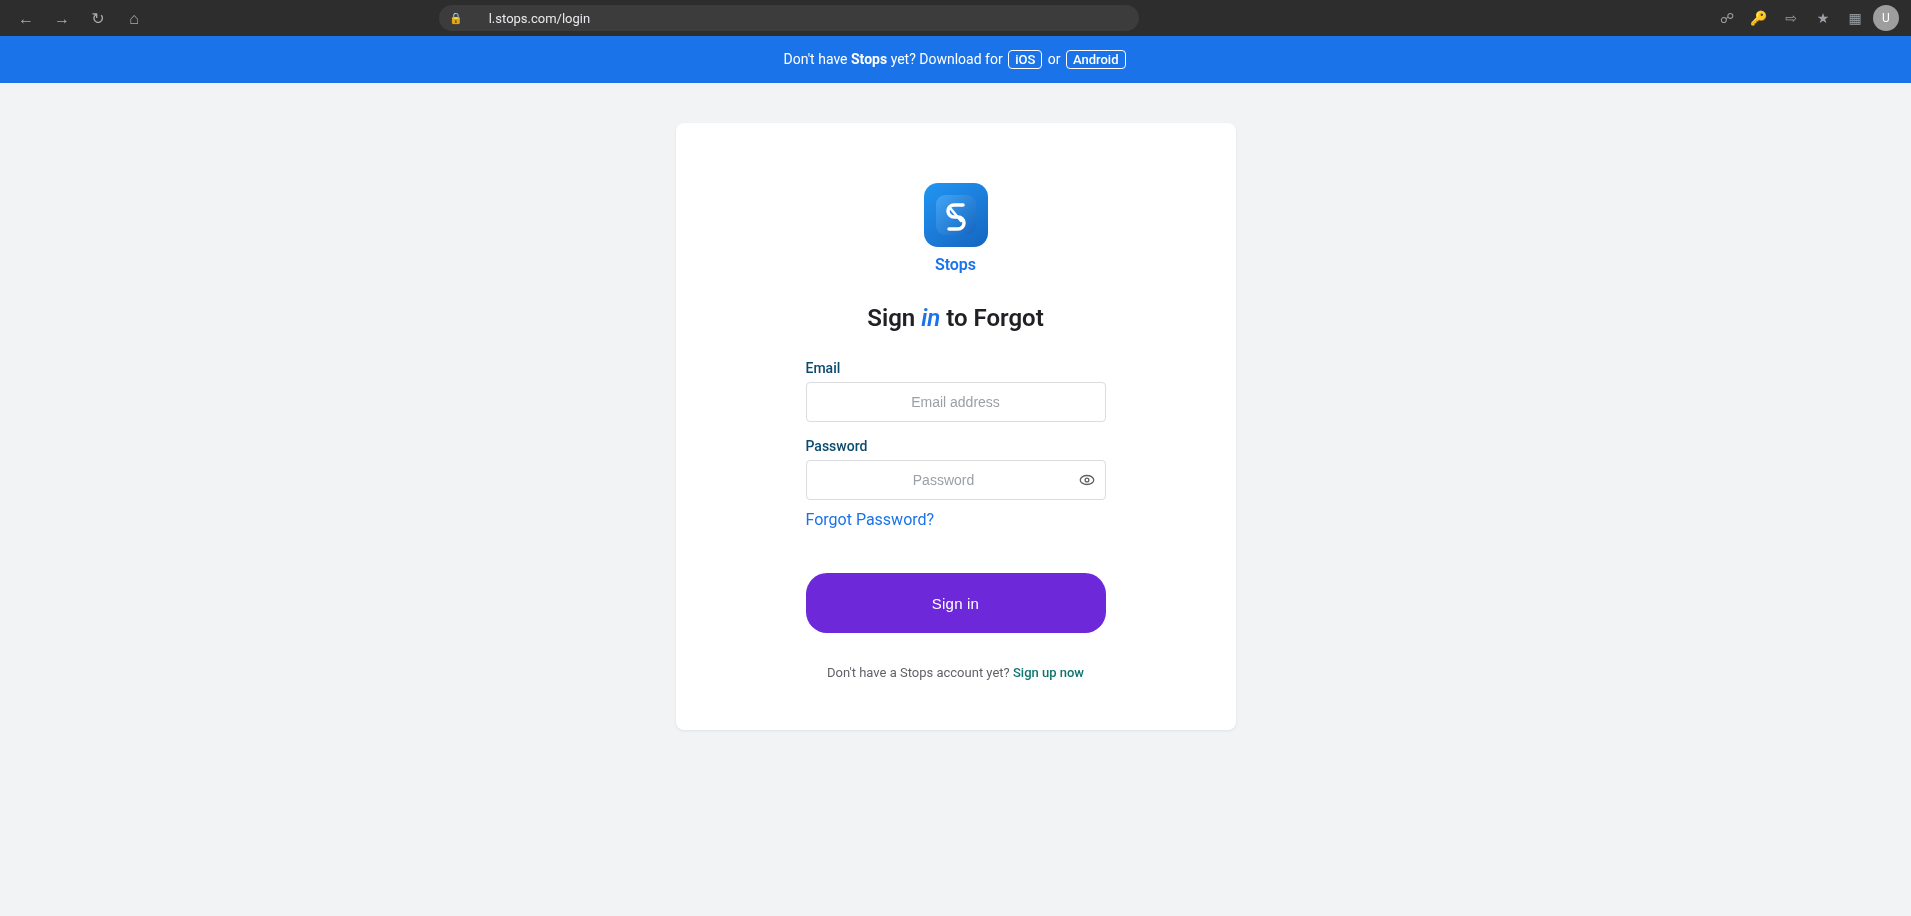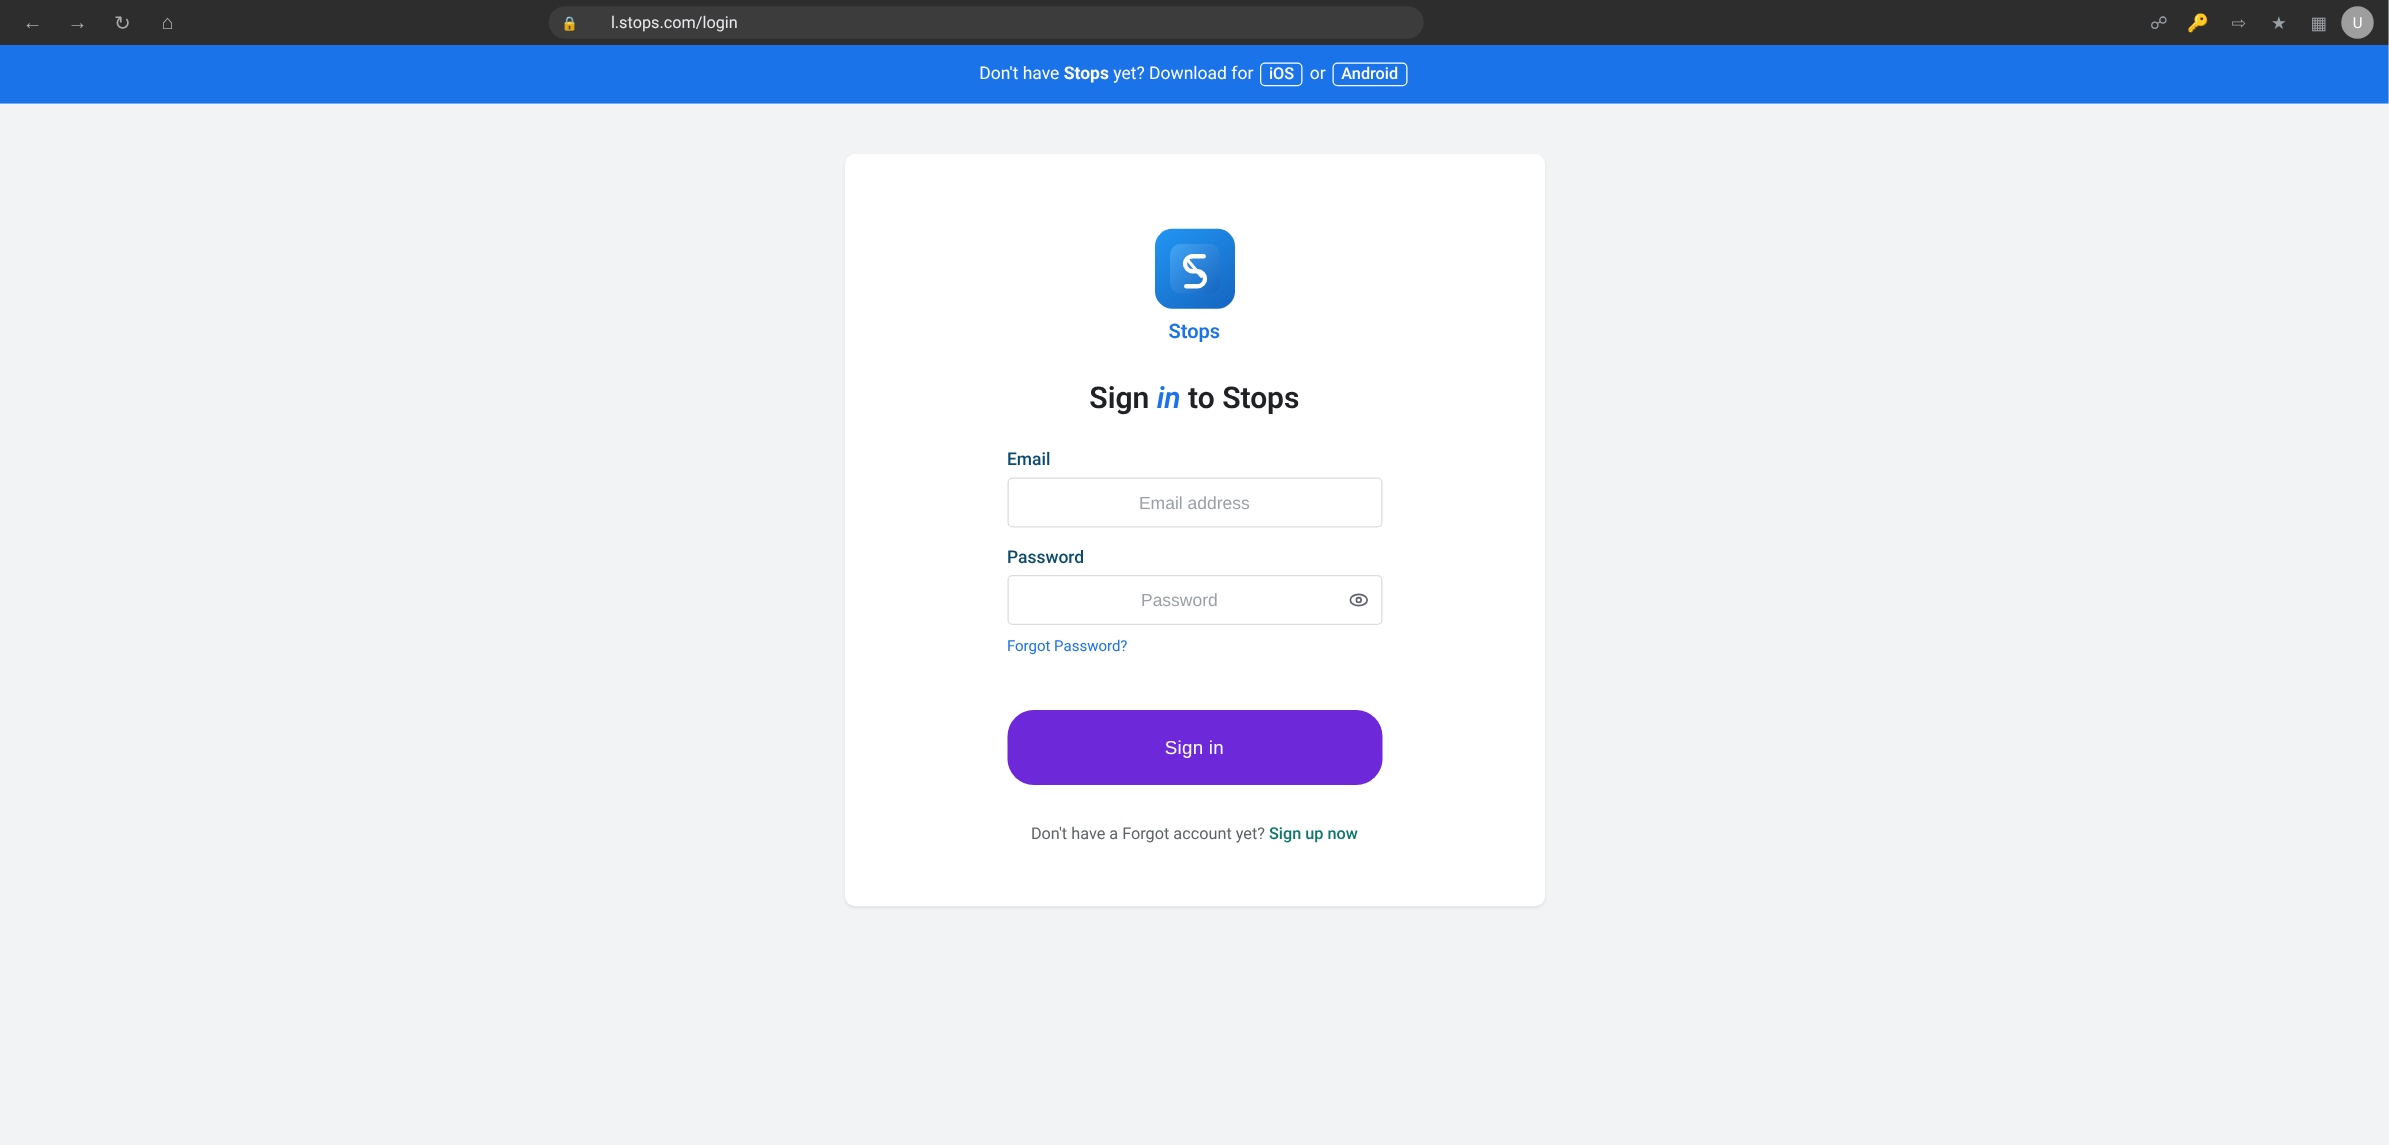--- a/index.html
+++ b/index.html
@@ -219,21 +219,21 @@
       background: none;
       border: none;
       padding: 0;
       display: flex;
       align-items: center;
     }
 
     .forgot-password {
       display: block;
       color: #1a73e8;
-      font-size: 12px;
+      font-size: 16px;
       text-decoration: none;
       margin-top: 10px;
     }
 
     .signin-button {
       width: 100%;
       height: 60px;
       background: #6d28d9;
       color: white;
       border: none;
@@ -299,21 +299,21 @@
           </defs>
 
           <path d="M27 10 L18 10 C14.7 10 12 12.7 12 16 C12 19.3 14.7 22 18 22 L22 22 C25.3 22 28 24.7 28 28 C28 31.3 25.3 34 22 34 L13 34" stroke="white" stroke-width="3.5" stroke-linecap="round" fill="none"></path>
           <path d="M15 14 L25 26" stroke="white" stroke-width="2.5" stroke-linecap="round"></path>
         </svg>
       </div>
       <span class="app-name">Stops</span>
     </div>
 
     <h1 class="signin-title">
-      <span>Sign </span><span class="highlight">in</span><span> to Stops</span>
+      <span>Sign </span><span class="highlight">in</span><span> to Forgot</span>
     </h1>
 
     <form class="login-form">
 
       <div class="form-group">
         <label class="form-label">Email</label>
         <div class="form-input-wrapper">
           <input type="email" class="form-input" placeholder="Email address" style="">
         </div>
       </div>
@@ -328,20 +328,20 @@
               <circle cx="12" cy="12" r="2.5"></circle>
             </svg>
           </button>
         </div>
         <a href="#" class="forgot-password">Forgot Password?</a>
       </div>
 
       <button type="submit" class="signin-button">Sign in</button>
 
       <p class="signup-text">
-        <span>Don't have a Forgot account yet?</span>
+        <span>Don't have a Stops account yet?</span>
         <a href="#" class="signup-link">Sign up now</a>
       </p>
 
     </form>
 
   </div>
 </div>
 
 </body></html>

